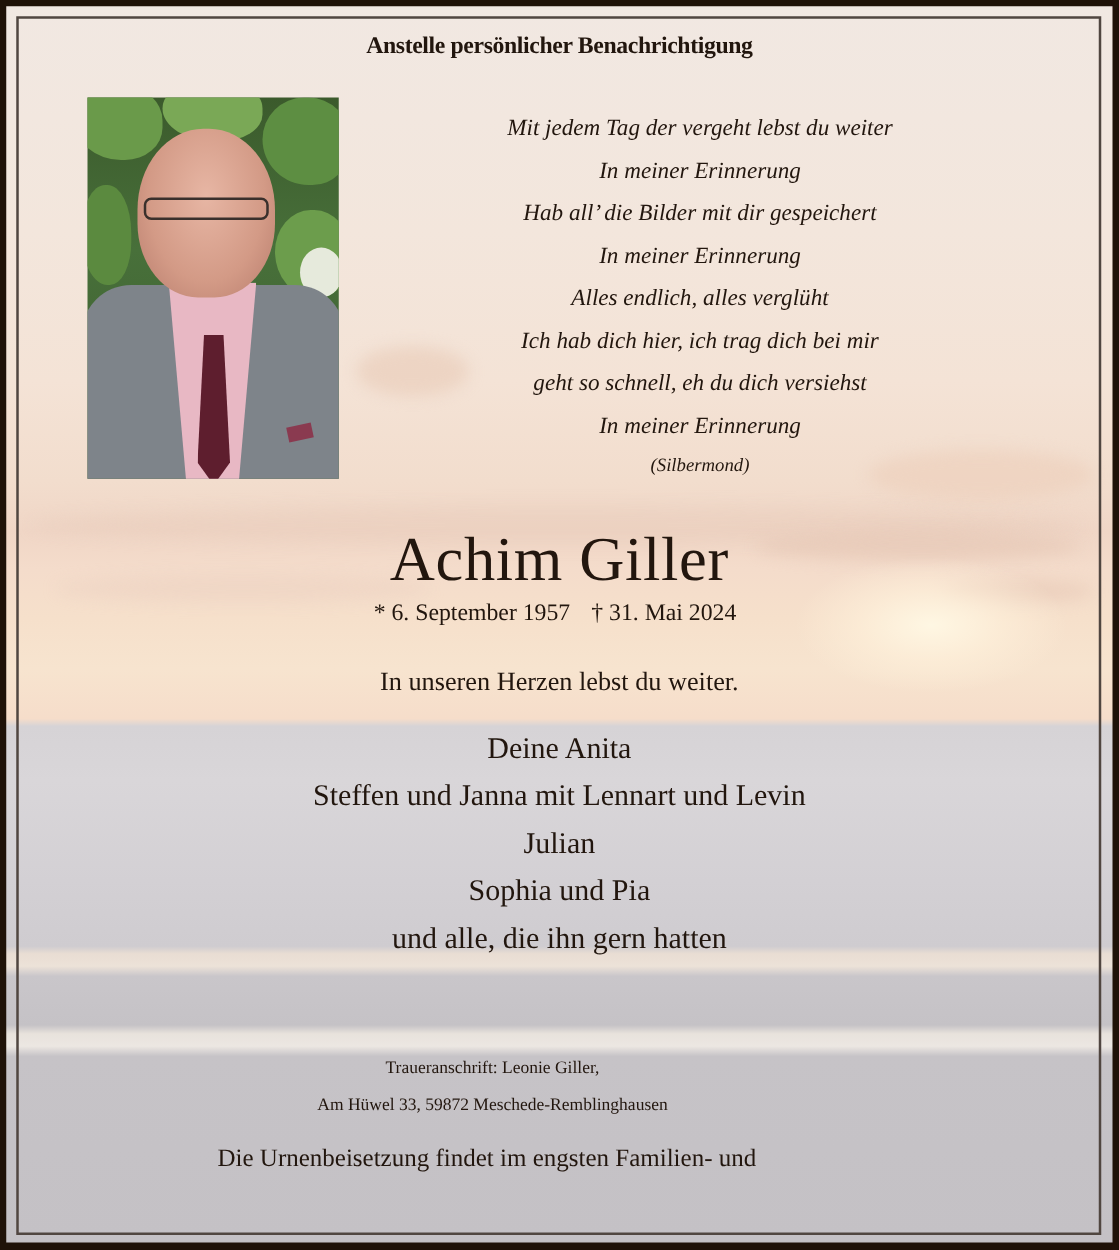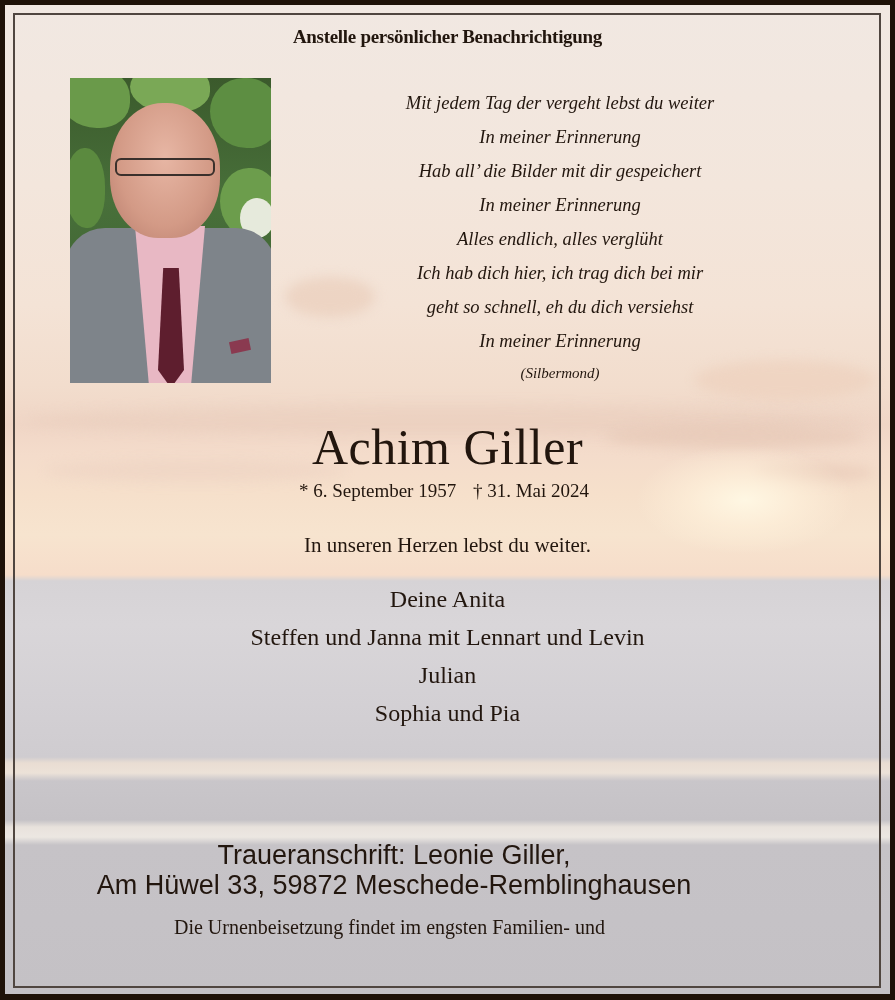--- a/index.html
+++ b/index.html
@@ -118,21 +118,21 @@
     position: absolute; left: 0; top: 533px; width: 895px; text-align: center;
     font-size: 21px; font-family: "Liberation Serif", serif;
   }
   .family {
     position: absolute; left: 0; top: 580px; width: 895px; text-align: center;
     font-size: 24px; line-height: 38px; font-family: "Liberation Serif", serif;
   }
   .family .line { display: block; white-space: nowrap; }
   .address {
     position: absolute; left: 0; top: 840px; width: 788px; text-align: center;
-    font-size: 27px; line-height: 30px; font-family: Liberation Sans, sans-serif;
+    font-size: 14px; line-height: 30px; font-family: Liberation Serif, serif;
   }
   .address .line, .burial .line { display: block; white-space: nowrap; }
   .burial {
     position: absolute; left: 0; top: 912px; width: 779px; text-align: center;
     font-size: 20px; line-height: 31px; font-family: "Liberation Serif", serif;
   }
 </style>
 </head>
 <body>
 
@@ -184,20 +184,21 @@
   <span>† 31. Mai 2024</span>
 </div>
 
 <div class="motto">In unseren Herzen lebst du weiter.</div>
 
 <div class="family">
   <span class="line">Deine Anita</span>
   <span class="line">Steffen und Janna mit Lennart und Levin</span>
   <span class="line">Julian</span>
   <span class="line">Sophia und Pia</span>
+  <span class="line">und alle, die ihn gern hatten</span>
 </div>
 
 <div class="address">
   <span class="line">Traueranschrift: Leonie Giller,</span>
   <span class="line">Am Hüwel 33, 59872 Meschede-Remblinghausen</span>
 </div>
 
 <div class="burial">
   <span class="line">Die Urnenbeisetzung findet im engsten Familien- und</span>
 </div>

